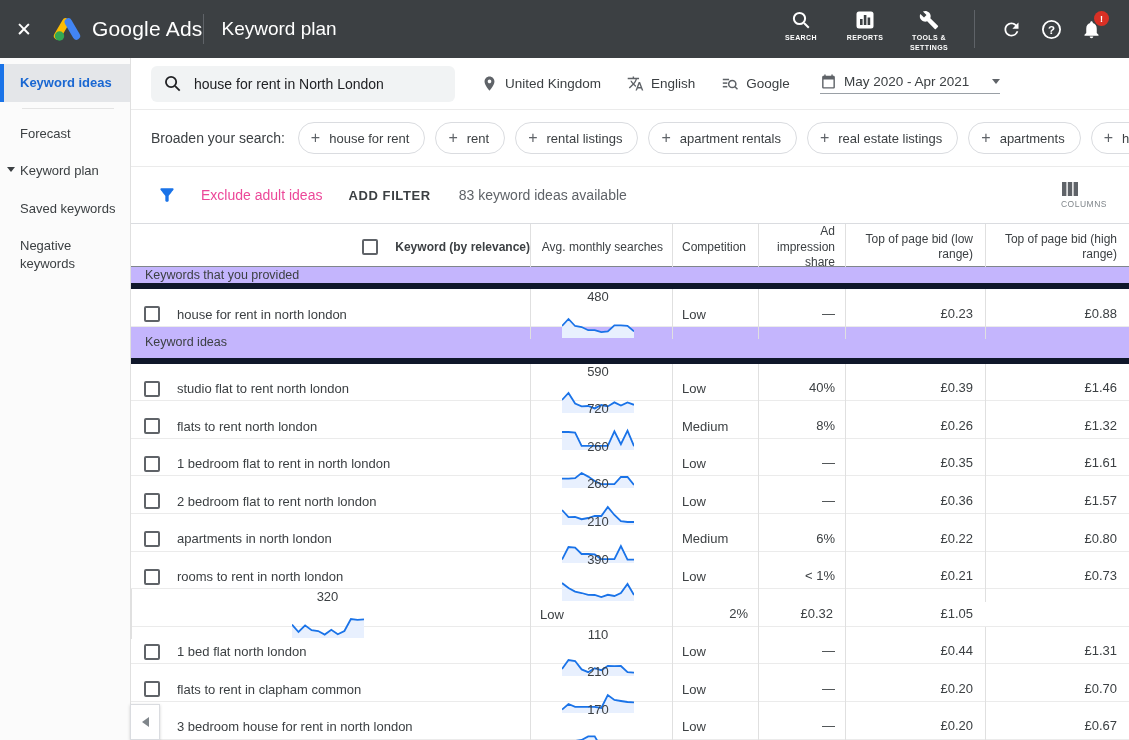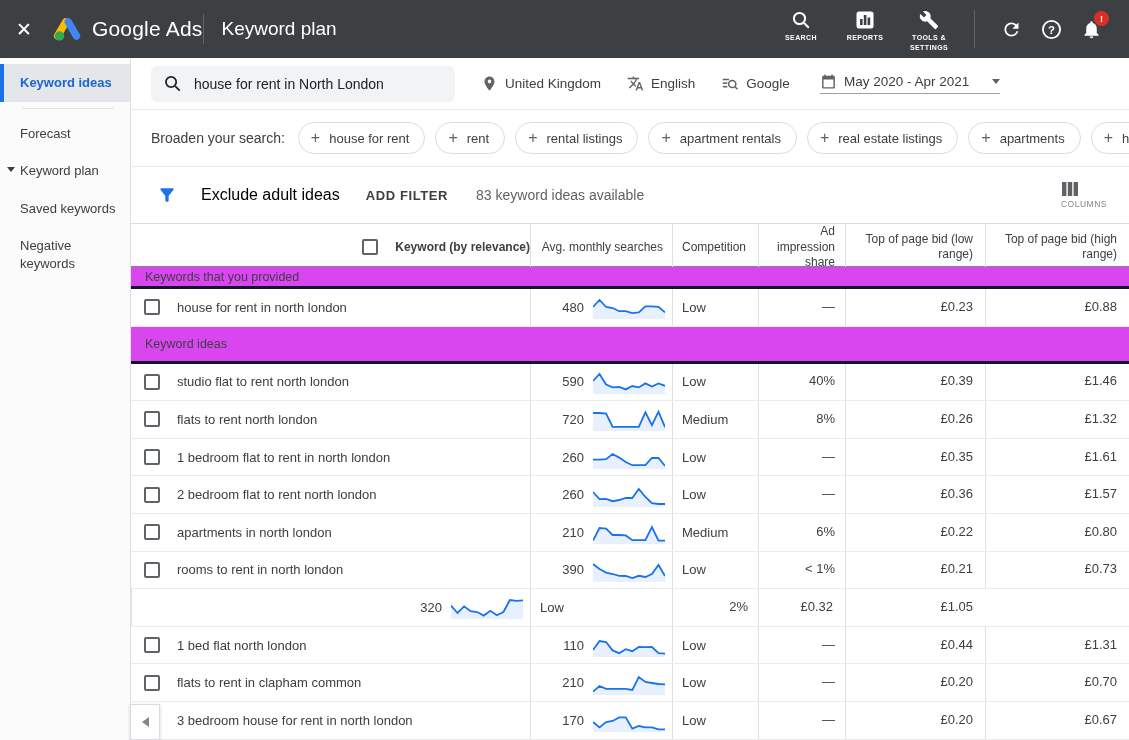--- a/index.html
+++ b/index.html
@@ -43,45 +43,45 @@
   
   .broaden-row { height:57px; display:flex; align-items:center; padding:0 20px; border-bottom:1px solid #ebebeb; flex:none; }
   .broaden-label { font-size:14px; color:#3c4043; margin-right:13px; white-space:nowrap; }
   .chips { display:flex; gap:10px; }
   .chip { display:flex; align-items:center; gap:9px; height:32px; padding:0 15px 0 12px; border:1px solid #dadce0; border-radius:16px; background:#fff; cursor:pointer; white-space:nowrap; }
   .chip .plus { font-size:16px; color:#5f6368; line-height:1; }
   .chip .chip-label { font-size:13px; color:#3c4043;text-align:center; }
 
   
   .filter-row { height:57px; display:flex; align-items:center; padding:0 22px 0 26px; border-bottom:1px solid #dadce0; flex:none; }
-  .filter-link { color:#000000; font-size:16px; margin-left:24px; cursor:pointer; }
+  .filter-link { color:#ec4899; font-size:14px; margin-left:24px; cursor:pointer; }
   .add-filter { color:#3c4043; font-size:13px; font-weight:600; letter-spacing:.6px; margin-left:26px; cursor:pointer; }
   .idea-count { color:#5f6368; font-size:14px; margin-left:28px; }
   .fr-spacer { flex:1; }
   .columns-btn { display:flex; flex-direction:column; align-items:flex-start; gap:3px; background:none; border:none; color:#5f6368; cursor:pointer; }
   .columns-btn .col-label { font-size:8.5px; letter-spacing:.5px; color:#80868b; }
 
   
   .grid-row { display:grid; grid-template-columns:399px 142px 86px 87px 140px minmax(0,1fr); }
   .thead { height:43px; border-bottom:1px solid #80868b; font-size:12px; color:#3c4043; flex:none; }
   .thead > div { display:flex; align-items:center; height:100%; }
   .bcell { border-left:1px solid #e0e0e0; }
   .h-keyword { gap:17px; padding-left:13px; font-weight:600;justify-content:flex-end; }
   .al-right { justify-content:flex-end; text-align:right; line-height:1.3; }
   .pad-r8 { padding-right:9px; } .pad-r10 { padding-right:10px; } .pad-r12 { padding-right:12px; }
   .pad-l8 { padding-left:9px; }
 
   .tbody { flex:1; overflow:hidden; }
-  .band { background:#d946ef; display:flex; align-items:center; padding-left:14px; font-size:12.5px; color:#3c4043; border-bottom:3px solid #0f172a;text-align:center; }
+  .band { background:#c4b5fd; display:flex; align-items:center; padding-left:14px; font-size:12.5px; color:#3c4043; border-bottom:6px solid #0f172a;text-align:center; }
   .band-sm { height:22px; }
   .band-lg { height:37px; }
   .trow { height:37.6px; border-bottom:1px solid #ebebeb; cursor:pointer; }
   .trow > div { display:flex; align-items:center; height:100%; font-size:13px; color:#3c4043; }
   .c-keyword { gap:17px; padding-left:13px; }
-  .c-searches { justify-content:flex-end; gap:9px; padding-right:7px; }
+  .c-searches { justify-content:space-between; gap:9px; padding-right:7px;flex-direction:column; }
   .c-searches .num { font-size:13px; }
   .spark { display:flex; align-items:center; }
 
   .checkbox { width:16px; height:16px; border:2px solid #5f6368; border-radius:2px; background:#fff; flex:none; cursor:pointer; }
 
   
   .collapse-btn { position:absolute; left:130px; top:704px; width:30px; height:36px; background:#fff; border:1px solid #dadce0; box-shadow:0 1px 3px rgba(0,0,0,.18); display:flex; align-items:center; justify-content:center; cursor:pointer; }
   .tri-left { width:0; height:0; border-top:5px solid transparent; border-bottom:5px solid transparent; border-right:7px solid #80868b; }
 
   svg { display:block; }

